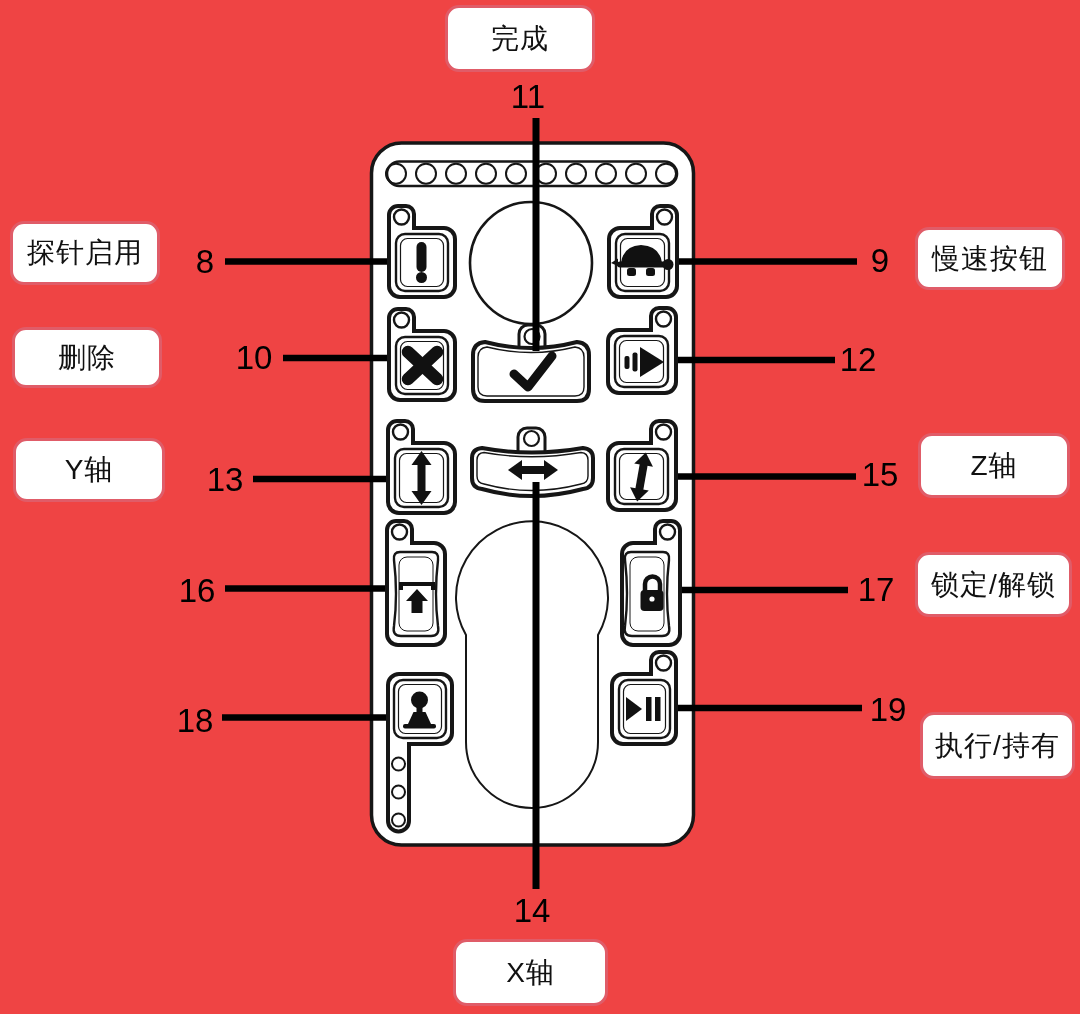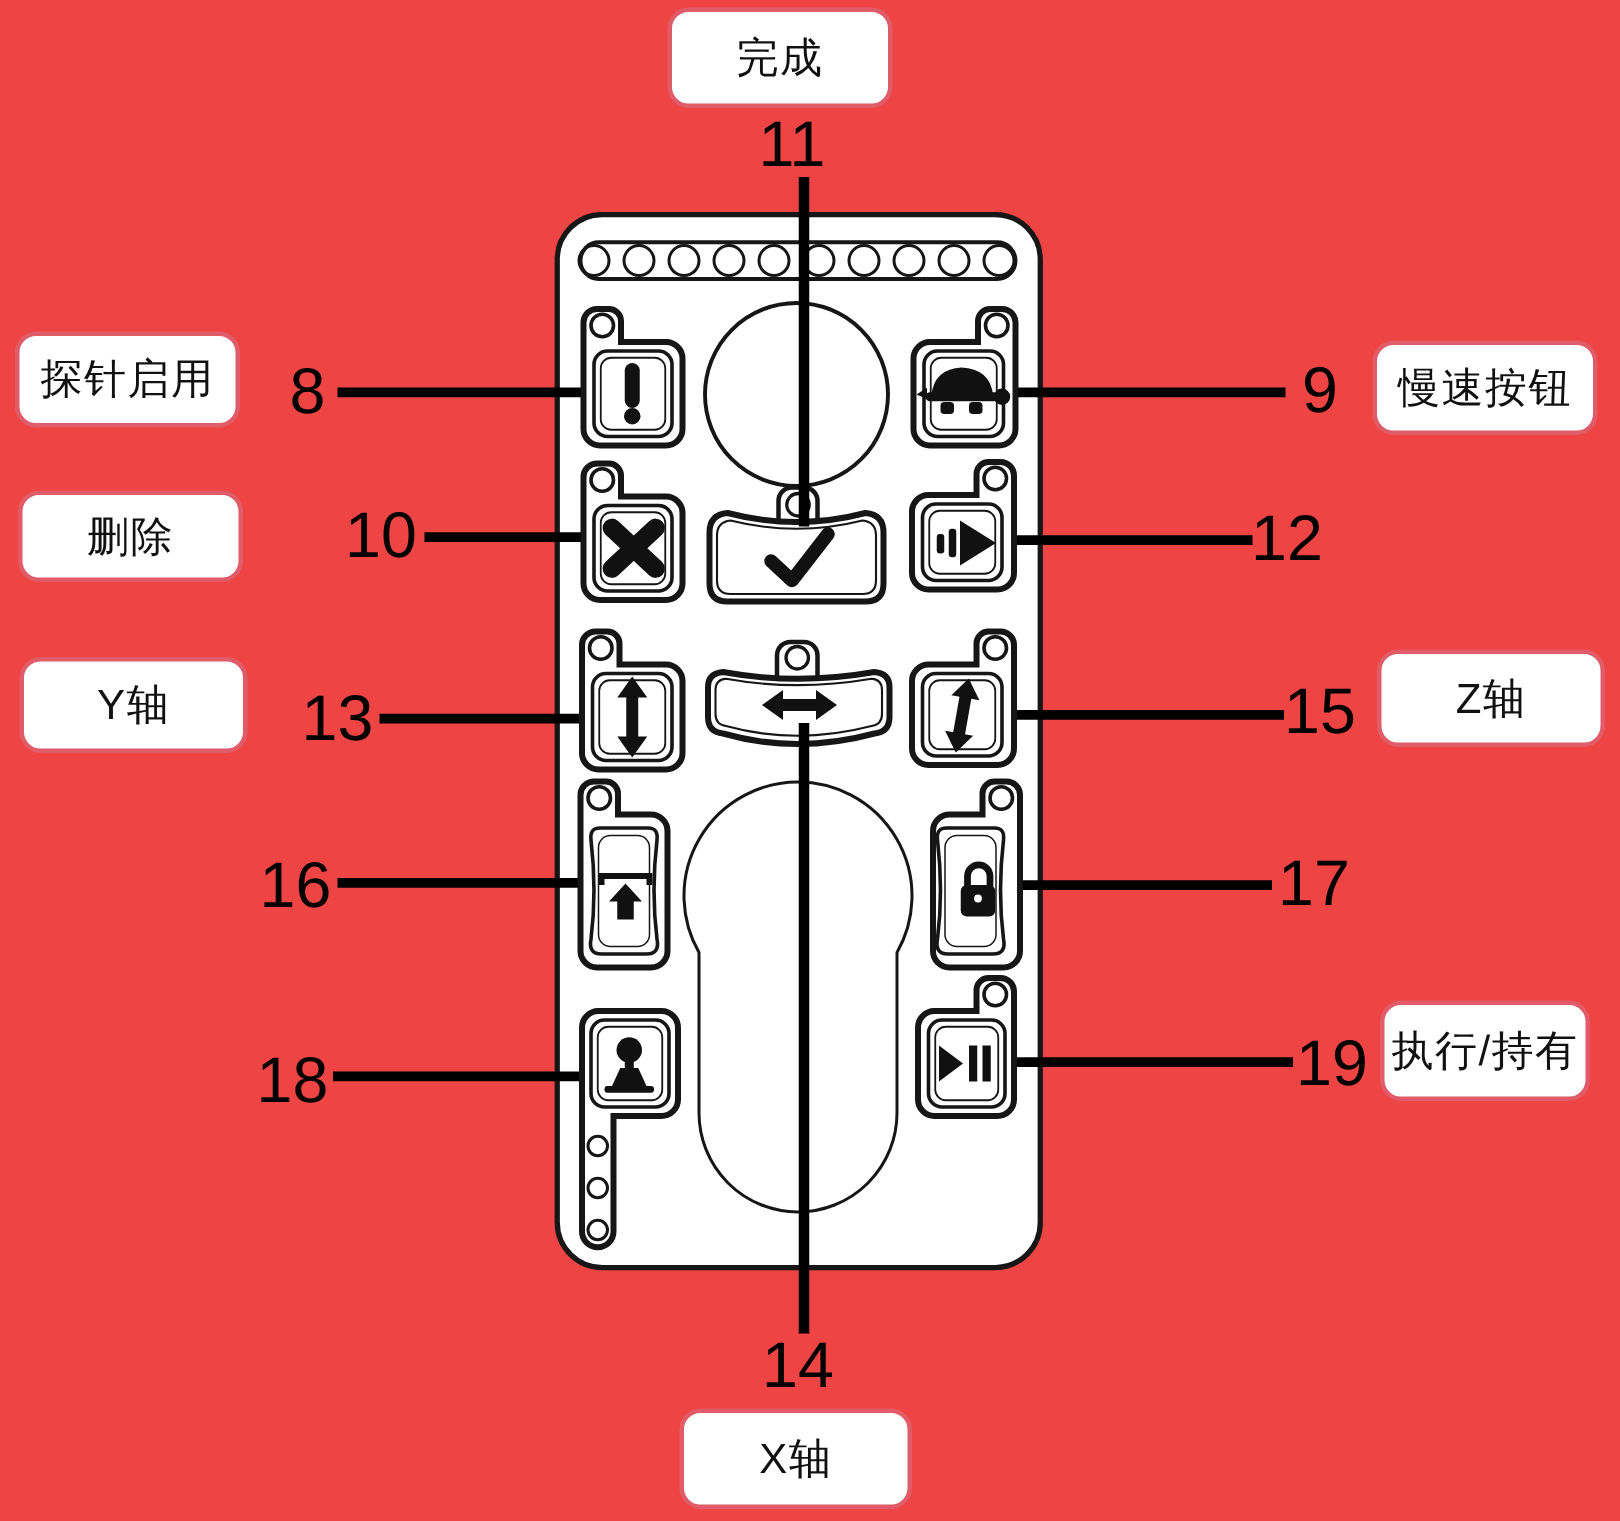--- a/index.html
+++ b/index.html
@@ -2,21 +2,21 @@
 <html><head>
 <meta charset="utf-8">
 <style>
   html,body{margin:0;padding:0;background:#ffffff;}
   #stage{position:relative;width:1080px;height:1014px;background:#ef4444;overflow:hidden;
          font-family:"Liberation Sans","DejaVu Sans",sans-serif;color:#111;}
   #device-svg{position:absolute;left:0;top:0;}
   .tag{position:absolute;display:flex;align-items:center;justify-content:center;
        background:#fff;border:3px solid #e05c68;border-radius:14px;
        font-size:28px;color:#111;letter-spacing:1px;box-sizing:border-box;}
-  .num{position:absolute;transform:translate(-50%,-50%);font-size:43px;color:#000;
+  .num{position:absolute;transform:translate(-50%,-50%);font-size:33px;color:#000;
        font-family:"Liberation Sans","DejaVu Sans",sans-serif;}
 </style>
 </head>
 <body>
 
 <div id="stage">
 
   <svg id="device-svg" width="1080" height="1014" viewBox="0 0 1080 1014">
     <g fill="none" stroke="#161616">
 
@@ -226,17 +226,18 @@
 
   <div class="num" style="left:880px;top:261px">9</div>
   <div class="tag" style="left:915px;top:227px;width:150px;height:63px">慢速按钮</div>
 
   <div class="num" style="left:858px;top:360px">12</div>
 
   <div class="num" style="left:880px;top:475px">15</div>
   <div class="tag" style="left:918px;top:433px;width:152px;height:65px">Z轴</div>
 
   <div class="num" style="left:876px;top:590px">17</div>
+  <div class="tag" style="left:915px;top:552px;width:157px;height:65px">锁定/解锁</div>
 
   <div class="num" style="left:888px;top:710px">19</div>
-  <div class="tag" style="left:920px;top:667px;width:140px;height:67px">执行/持有</div>
+  <div class="tag" style="left:920px;top:712px;width:155px;height:67px">执行/持有</div>
 
 </div>
 
 </body></html>

